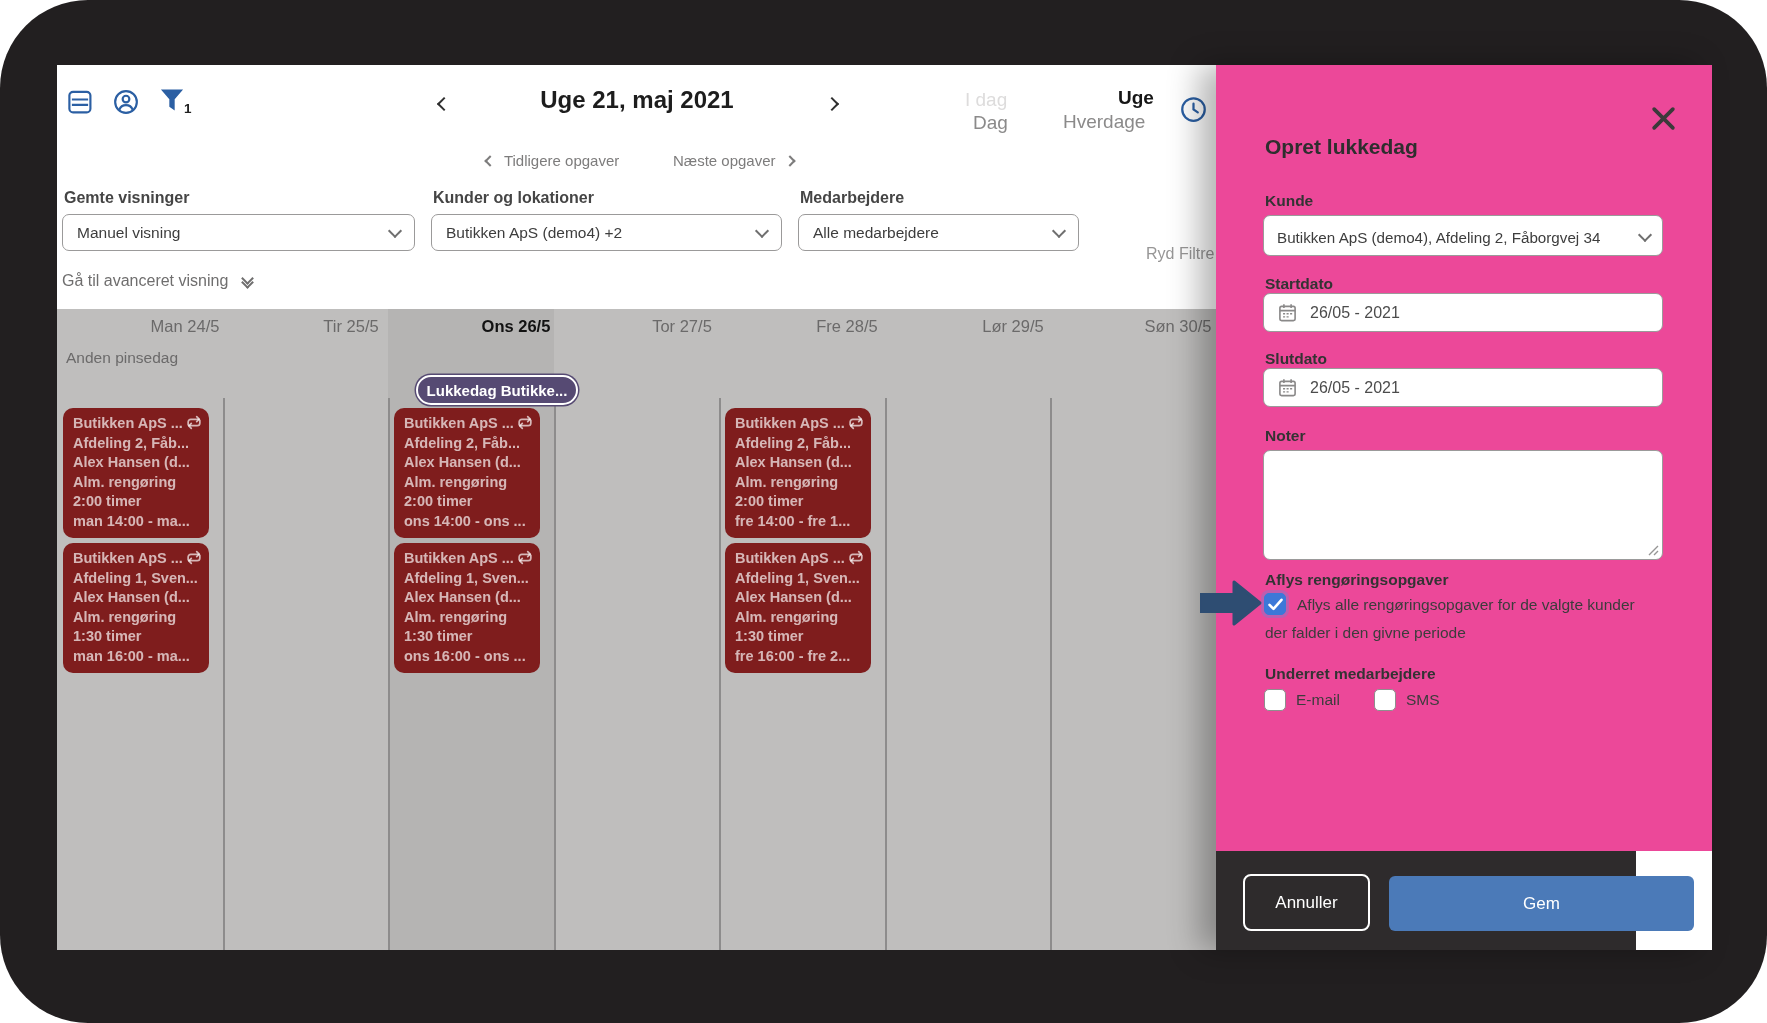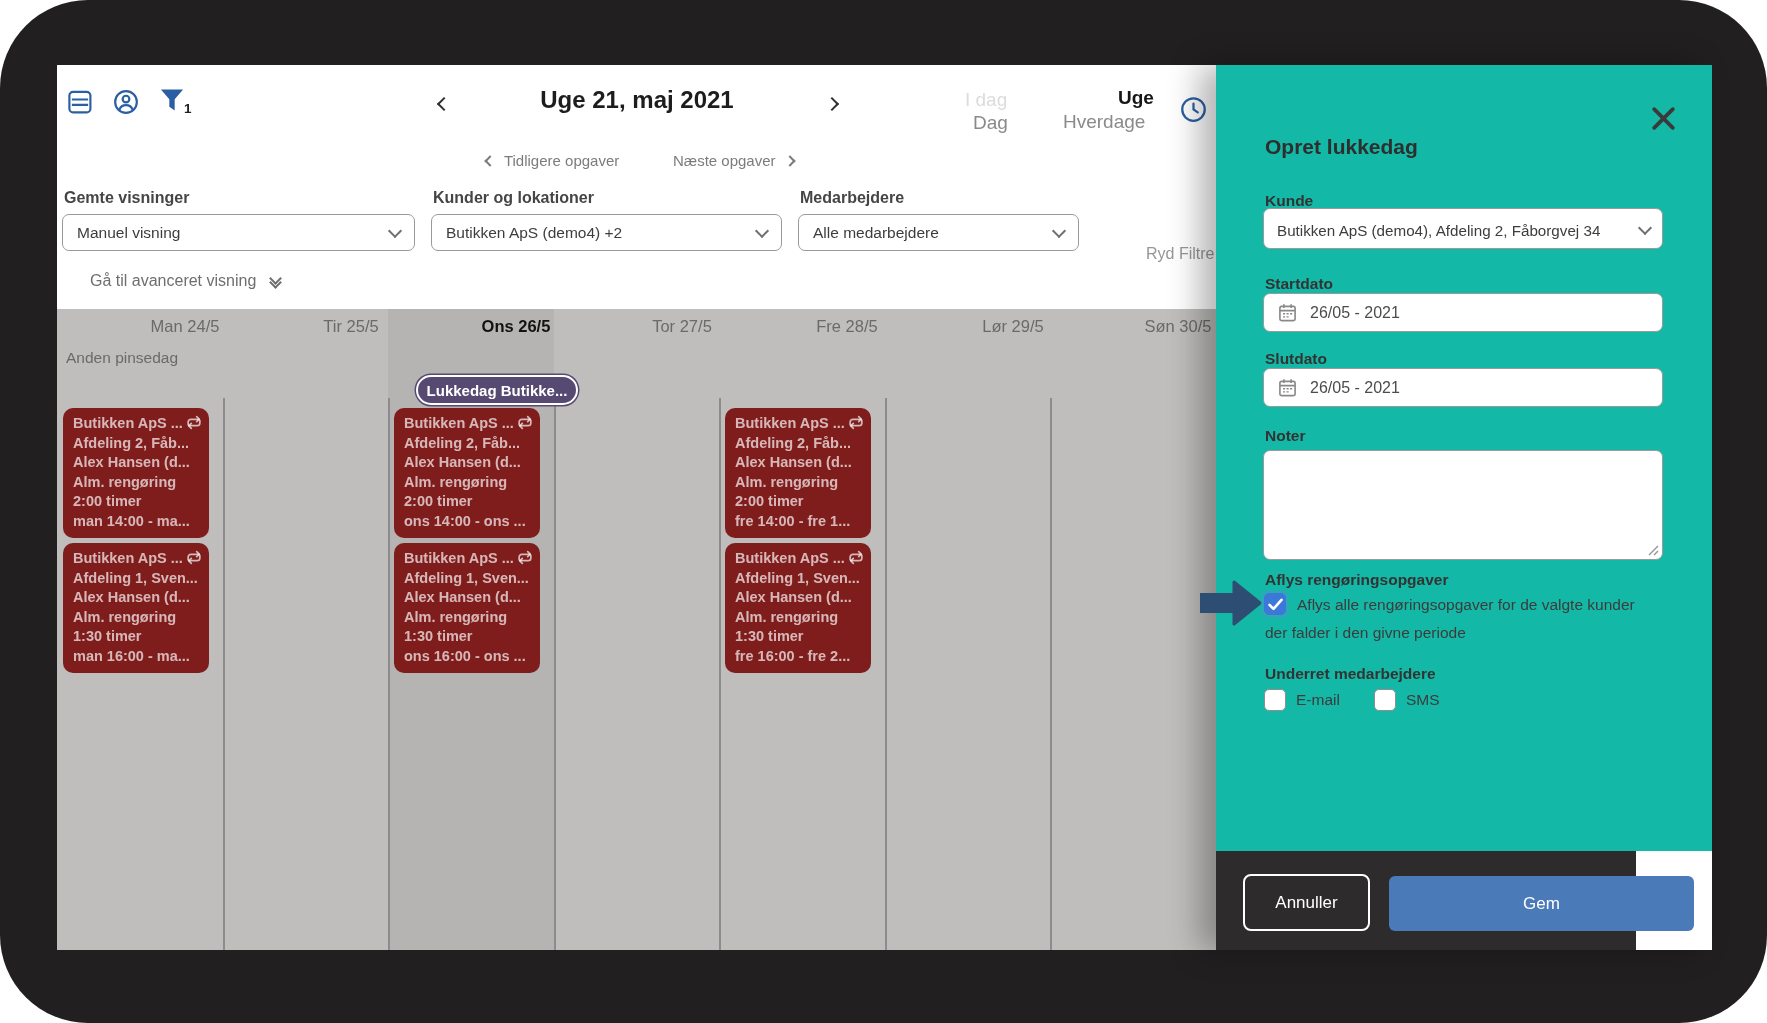--- a/index.html
+++ b/index.html
@@ -30,21 +30,21 @@
   .subnav .chev{margin:0 6px;position:relative;top:-1px;}
 
   
   .flabel{position:absolute;top:124px;font-size:16px;font-weight:600;color:#454545;white-space:nowrap;}
   .dd{position:absolute;top:149px;height:37px;background:#fff;border:1.4px solid #9b9a9a;
       border-radius:7px;box-sizing:border-box;display:flex;align-items:center;
       padding:0 14px;font-size:15.5px;color:#3d3d3d;cursor:pointer;}
   .dd .val{flex:1;white-space:nowrap;overflow:hidden;}
   .dd .chev{color:#6f6f6f;margin-top:-4px;}
   .clear-filters{position:absolute;left:1089px;top:180px;font-size:16px;color:#979696;cursor:pointer;}
-  .advanced{position:absolute;left:5px;top:207px;font-size:16px;color:#6f6e6e;cursor:pointer;margin-left:28px;}
+  .advanced{position:absolute;left:5px;top:207px;font-size:16px;color:#6f6e6e;cursor:pointer;}
   .dblchev{display:inline-block;margin-left:10px;position:relative;top:1px;}
   .dblchev .chev{display:block;width:9px;height:9px;border-width:2px;margin-top:-5px;color:#6f6e6e;}
 
   
   .calendar{position:absolute;left:0;top:244px;width:1159px;height:641px;background:#bfbebd;}
   .col-active-bg{position:absolute;left:331px;top:0;width:166px;height:641px;background:rgba(40,40,40,.06);}
   .sep{position:absolute;top:89px;bottom:0;width:2px;background:#8d8c8c;}
   .day{position:absolute;top:8px;width:166px;text-align:center;font-size:16.5px;color:#6b6a6a;padding-left:45px;}
   .day.active{color:#121212;font-weight:700;}
   .holiday{position:absolute;left:9px;top:40px;font-size:15.5px;color:#6b6a6a;}
@@ -55,27 +55,27 @@
          overflow:hidden;cursor:pointer;margin-left:26px;}
   .card{position:absolute;width:146px;height:130px;background:#7f1d1d;border-radius:10px;
         color:rgba(255,255,255,.68);font-size:14.5px;font-weight:600;line-height:19.5px;
         padding:6px 8px 0 10px;box-sizing:border-box;cursor:pointer;}
   .card .cl{display:block;white-space:nowrap;overflow:hidden;}
   .card .rpt{position:absolute;right:6px;top:7px;color:rgba(255,255,255,.68);}
 
   
   .panel{position:absolute;left:1216px;top:65px;width:496px;height:885px;
          box-shadow:-16px 0 30px rgba(0,0,0,.30);}
-  .panel-body{position:absolute;left:0;top:0;right:0;bottom:99px;background:#14b8a6;overflow:visible;}
+  .panel-body{position:absolute;left:0;top:0;right:0;bottom:99px;background:#ec4899;overflow:visible;}
   .close-x{position:absolute;left:434px;top:40px;cursor:pointer;}
   .panel-title{position:absolute;left:49px;top:70px;font-size:21px;font-weight:700;color:#2e2e2e;}
   .plabel{position:absolute;left:49px;font-size:15.5px;font-weight:700;color:#333;white-space:nowrap;}
   .pselect,.pdate{position:absolute;left:47px;width:400px;background:#fff;border:1.4px solid #9b9a9a;
         border-radius:7px;box-sizing:border-box;display:flex;align-items:center;cursor:pointer;}
-  .pselect{height:41px;top:143px;padding:3px 12px 0 13px;font-size:15.2px;color:#3d3d3d;}
+  .pselect{height:41px;top:150px;padding:3px 12px 0 13px;font-size:15.2px;color:#3d3d3d;}
   .pselect .val{flex:1;white-space:nowrap;overflow:hidden;}
   .pselect .chev{color:#6f6f6f;margin-top:-4px;}
   .pdate{height:39px;padding:0 12px 0 14px;font-size:16px;color:#4c4c4c;}
   .pdate svg{margin-right:13px;}
   .notes{position:absolute;left:47px;top:385px;width:400px;height:110px;background:#fff;
          border:1.4px solid #9b9a9a;border-radius:7px;box-sizing:border-box;cursor:text;}
   .notes svg{position:absolute;right:3px;bottom:3px;}
   .ptext{position:absolute;font-size:15.5px;color:#3c3c3c;white-space:nowrap;}
   .cb{position:absolute;width:22px;height:22px;background:#fff;border:1.6px solid #8f8e8e;
       border-radius:5px;box-sizing:border-box;cursor:pointer;}

